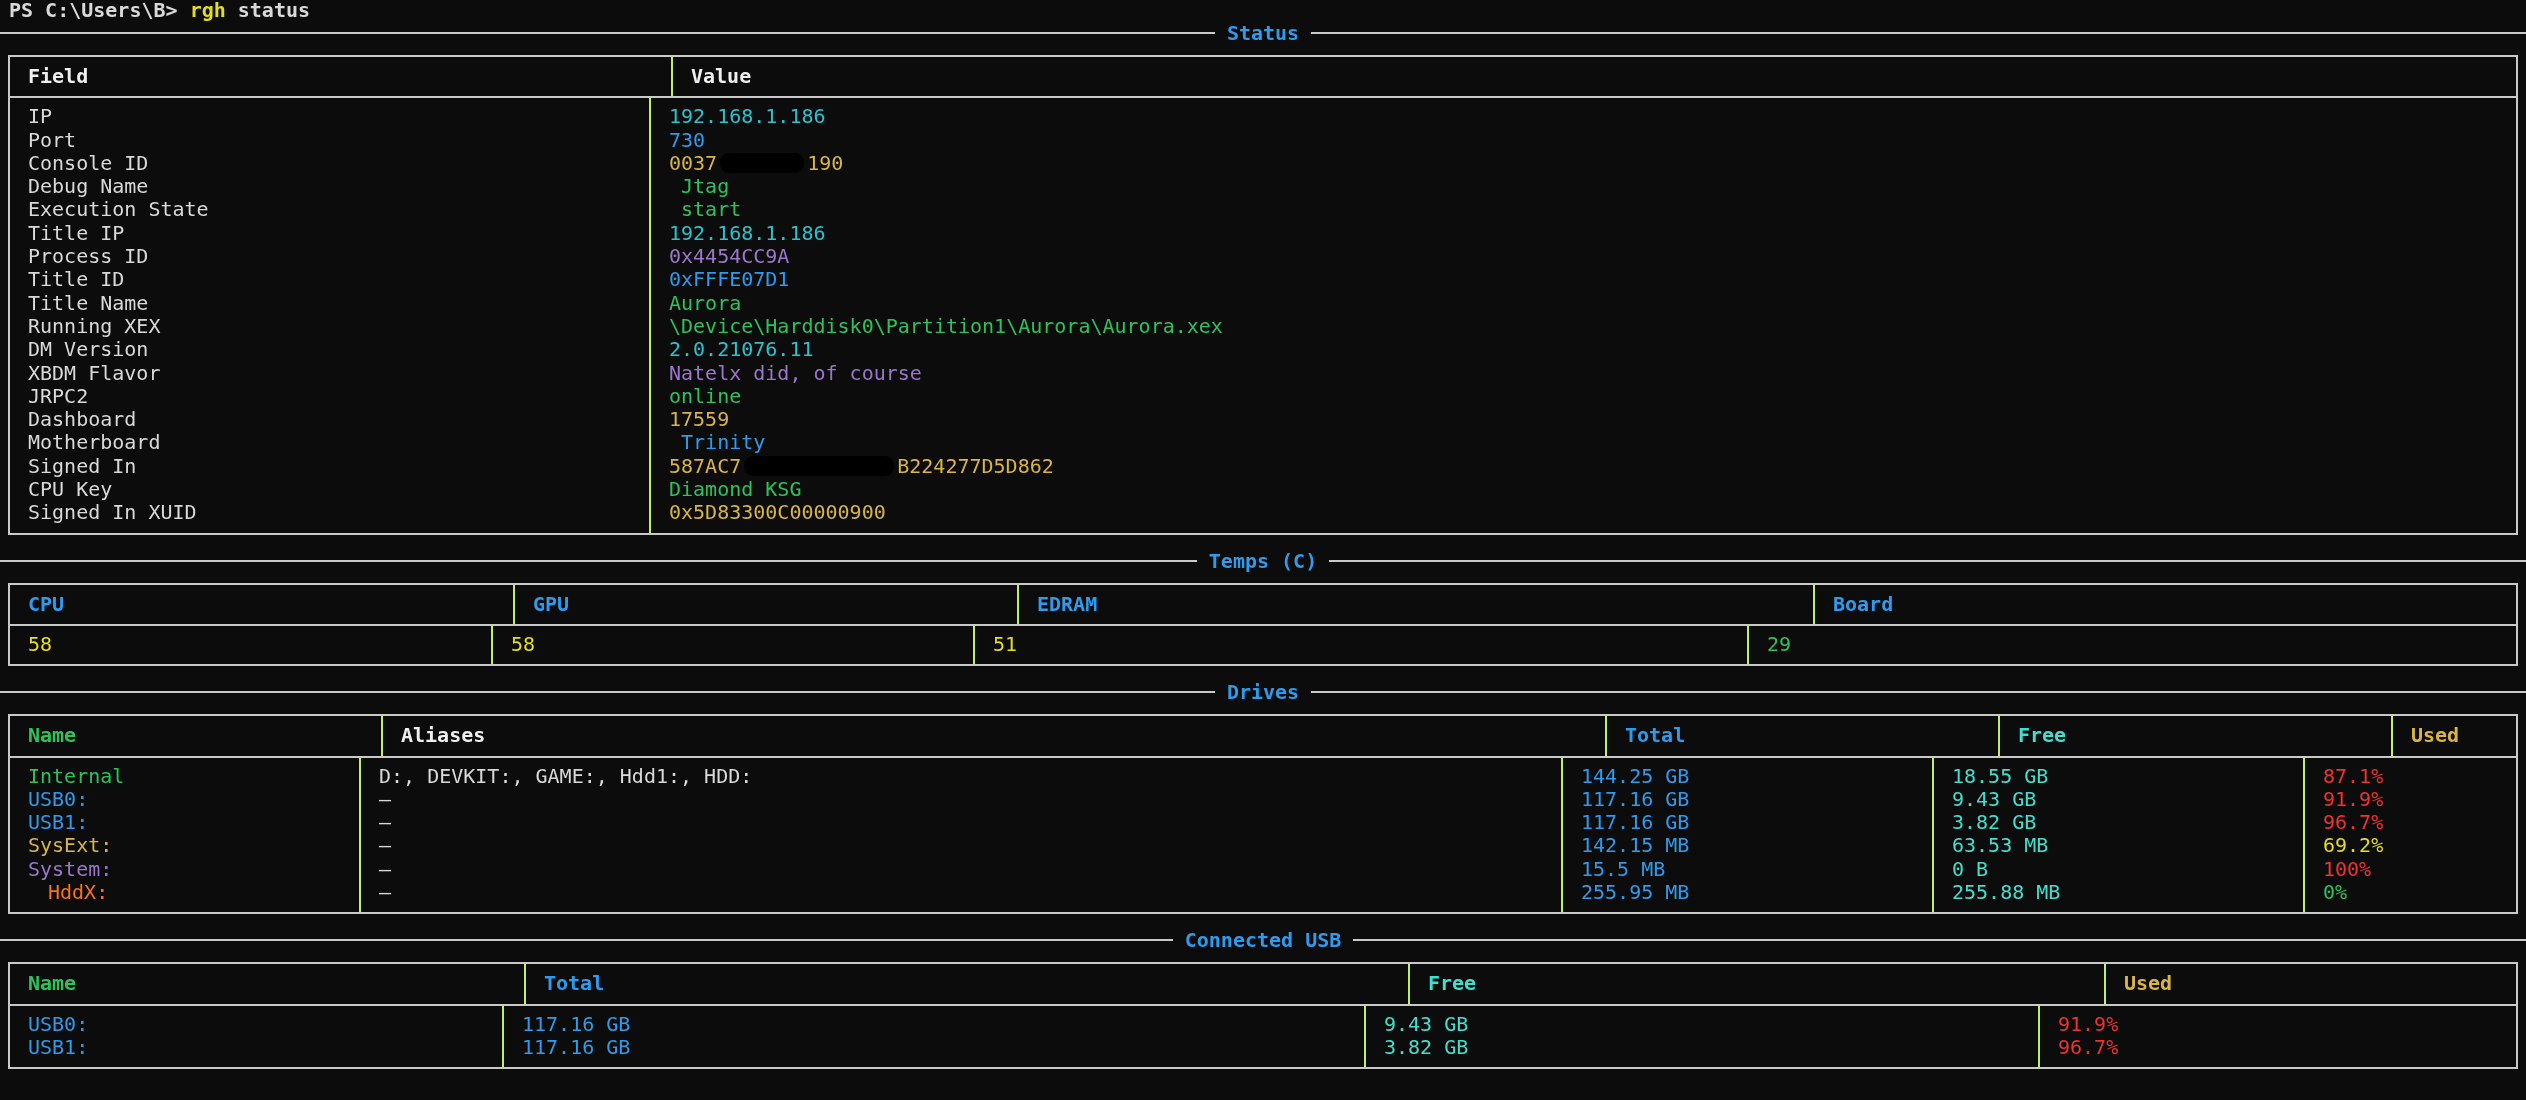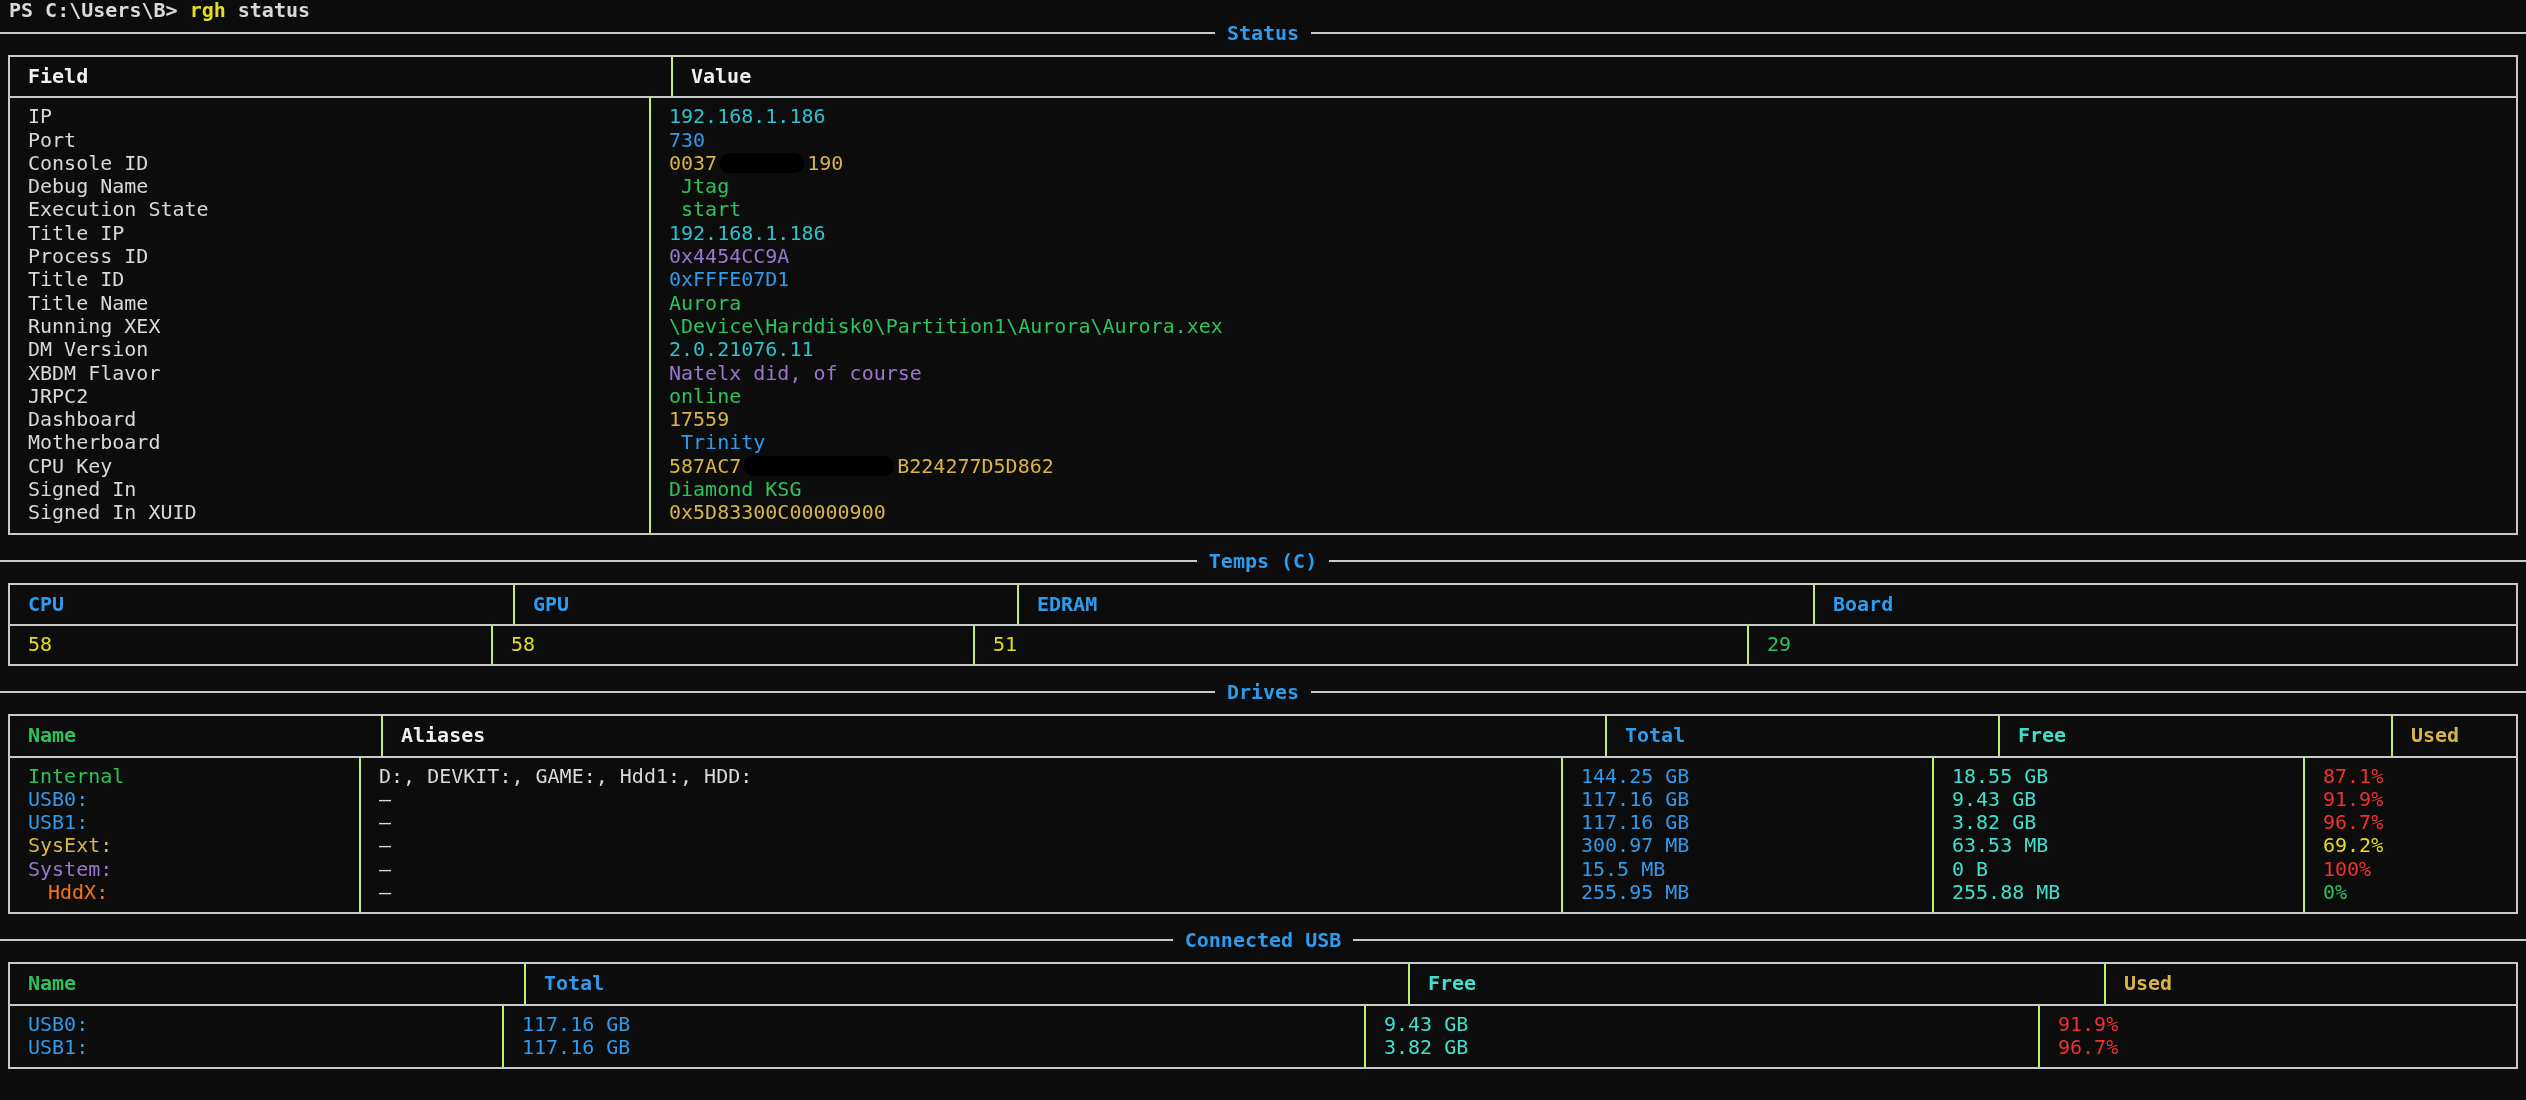--- a/index.html
+++ b/index.html
@@ -72,22 +72,22 @@
         <div class="line">Title IP</div>
         <div class="line">Process ID</div>
         <div class="line">Title ID</div>
         <div class="line">Title Name</div>
         <div class="line">Running XEX</div>
         <div class="line">DM Version</div>
         <div class="line">XBDM Flavor</div>
         <div class="line">JRPC2</div>
         <div class="line">Dashboard</div>
         <div class="line">Motherboard</div>
+        <div class="line">Signed In</div>
         <div class="line">CPU Key</div>
-        <div class="line">Signed In</div>
         <div class="line">Signed In XUID</div>
       </div>
       <div class="col">
         <div class="line c-cyan">192.168.1.186</div>
         <div class="line c-blue">730</div>
         <div class="line c-gold"><span>0037</span><span class="redact w-sm"></span><span>190</span></div>
         <div class="line c-green"> Jtag</div>
         <div class="line c-green"> start</div>
         <div class="line c-cyan">192.168.1.186</div>
         <div class="line c-purple">0x4454CC9A</div>
@@ -163,21 +163,21 @@
         <div class="line c-white">–</div>
         <div class="line c-white">–</div>
         <div class="line c-white">–</div>
         <div class="line c-white">–</div>
         <div class="line c-white">–</div>
       </div>
       <div class="col">
         <div class="line c-blue">144.25 GB</div>
         <div class="line c-blue">117.16 GB</div>
         <div class="line c-blue">117.16 GB</div>
-        <div class="line c-blue">300.97 MB</div>
+        <div class="line c-blue">142.15 MB</div>
         <div class="line c-blue">15.5 MB</div>
         <div class="line c-blue">255.95 MB</div>
       </div>
       <div class="col">
         <div class="line c-bcyan">18.55 GB</div>
         <div class="line c-bcyan">9.43 GB</div>
         <div class="line c-bcyan">3.82 GB</div>
         <div class="line c-bcyan">63.53 MB</div>
         <div class="line c-bcyan">0 B</div>
         <div class="line c-bcyan">255.88 MB</div>

